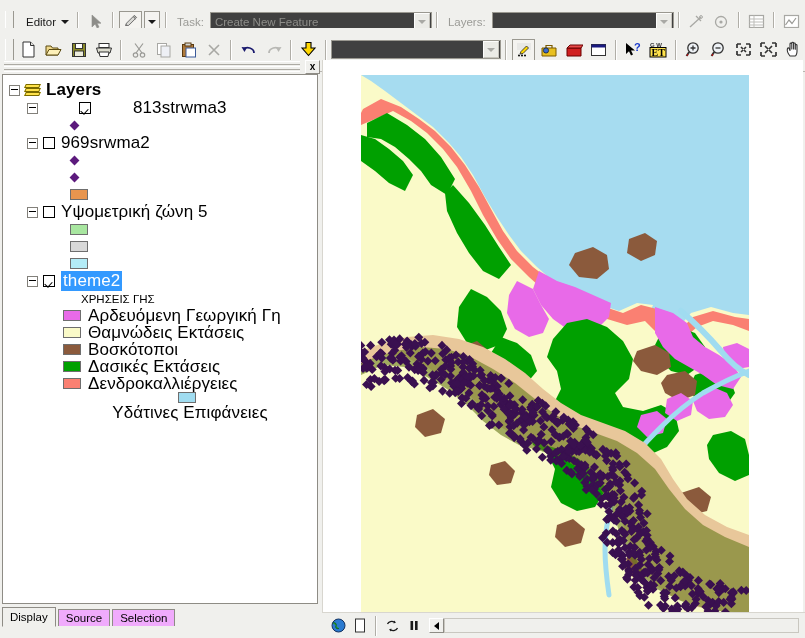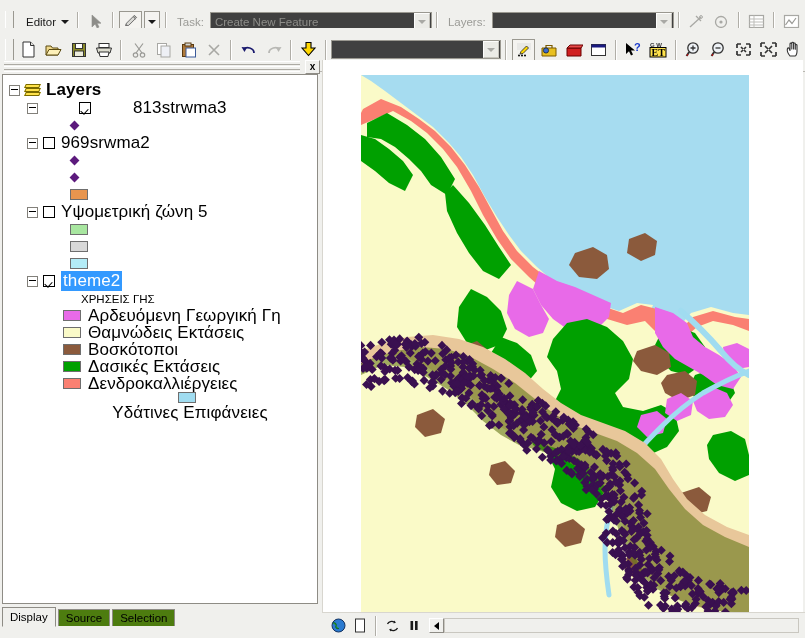--- a/index.html
+++ b/index.html
@@ -93,21 +93,21 @@
   .stack-icon i{position:absolute;left:0;width:15px;height:4px;
     background:#ffe24a;border:1px solid #7a6a00;box-sizing:border-box;transform:skewX(-25deg);}
   .stack-icon i:nth-child(1){top:0;}
   .stack-icon i:nth-child(2){top:4px;}
   .stack-icon i:nth-child(3){top:8px;}
   .legend-head{font-size:11.5px;color:#000;}
 
   .toc-tabs{position:absolute;left:0;top:546px;height:22px;width:316px;display:flex;align-items:center;}
   .ttab{
     height:17px;padding:0 7px;margin-right:2px;font-size:11.5px;
-    background:#4d7c0f;border:1px solid #8e8c85;border-bottom:none;
+    background:#f0abfc;border:1px solid #8e8c85;border-bottom:none;
     display:flex;align-items:center;box-sizing:border-box;cursor:default;
   }
   .ttab.active{height:20px;background:#f0f0ed;font-weight:normal;border-bottom:1px solid #f0f0ed;}
 
   
   #map-panel{position:absolute;left:322px;top:60px;width:481px;height:552px;background:#ffffff;
     border-left:1px solid #d8d6cf;box-sizing:border-box;}
   #map-canvas{position:absolute;left:38px;top:15px;width:388px;height:538px;}
   #map-canvas svg{display:block;}
 

